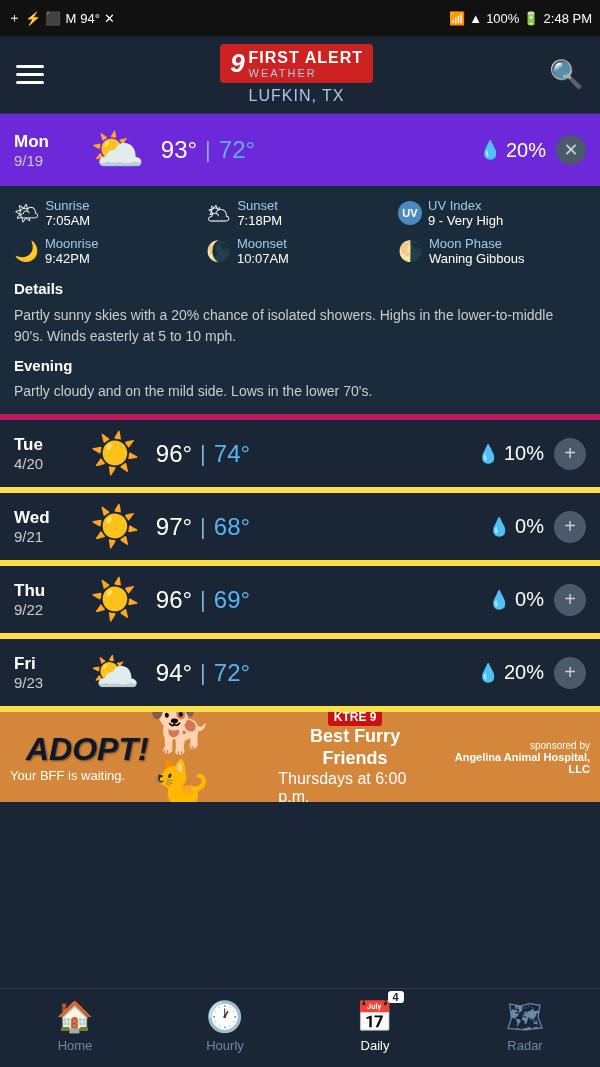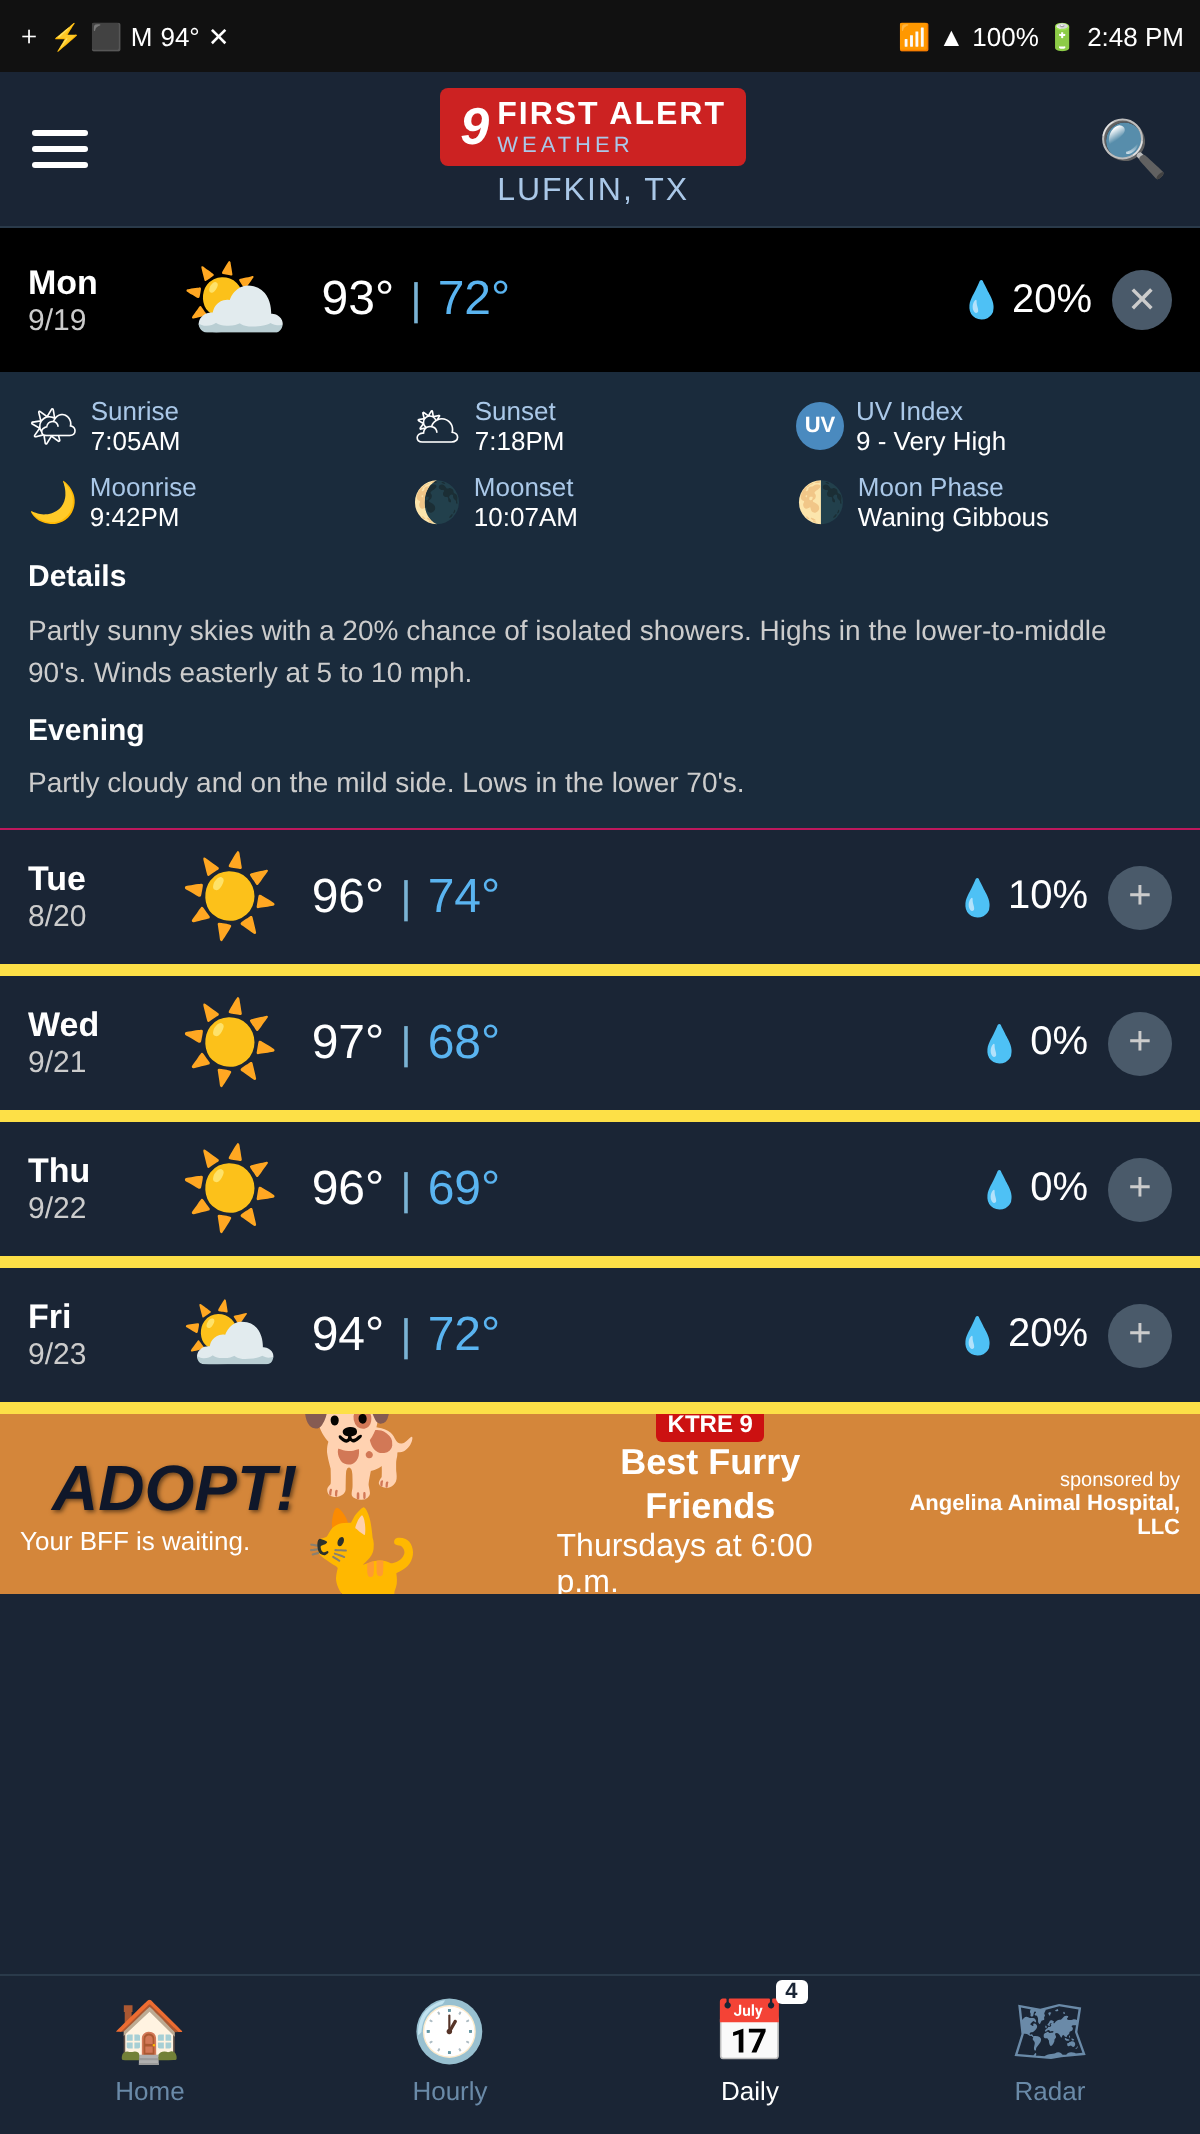--- a/index.html
+++ b/index.html
@@ -91,22 +91,22 @@
       letter-spacing: 1px;
     }
     .search-icon-btn {
       cursor: pointer;
       font-size: 28px;
       color: #fff;
     }
 
     
     .day-row-expanded {
-      background: #000000;
-      border-bottom: 1px solid #be185d;
+      background: #6d28d9;
+      border-bottom: 6px solid #be185d;
     }
     .day-row-main {
       display: flex;
       align-items: center;
       padding: 10px 14px;
       gap: 10px;
     }
     .day-label {
       min-width: 60px;
     }
@@ -476,21 +476,21 @@
         <div class="evening-title">Evening</div>
         <div>Partly cloudy and on the mild side.  Lows in the lower 70's.</div>
       </div>
     </div>
   </div>
 
   <div id="forecast-rows">
       <div class="day-row">
       <div class="day-label">
         <div class="day-name">Tue</div>
-        <div class="day-date">8/20</div>
+        <div class="day-date">4/20</div>
       </div>
       <div class="weather-icon" style="font-size:40px;">☀️</div>
       <div class="temps">
         <span class="temp-high">96°</span>
         <span class="temp-divider">|</span>
         <span class="temp-low">74°</span>
       </div>
       <div class="precip">
         <span class="rain-drop">💧</span>
         <span>10%</span>

